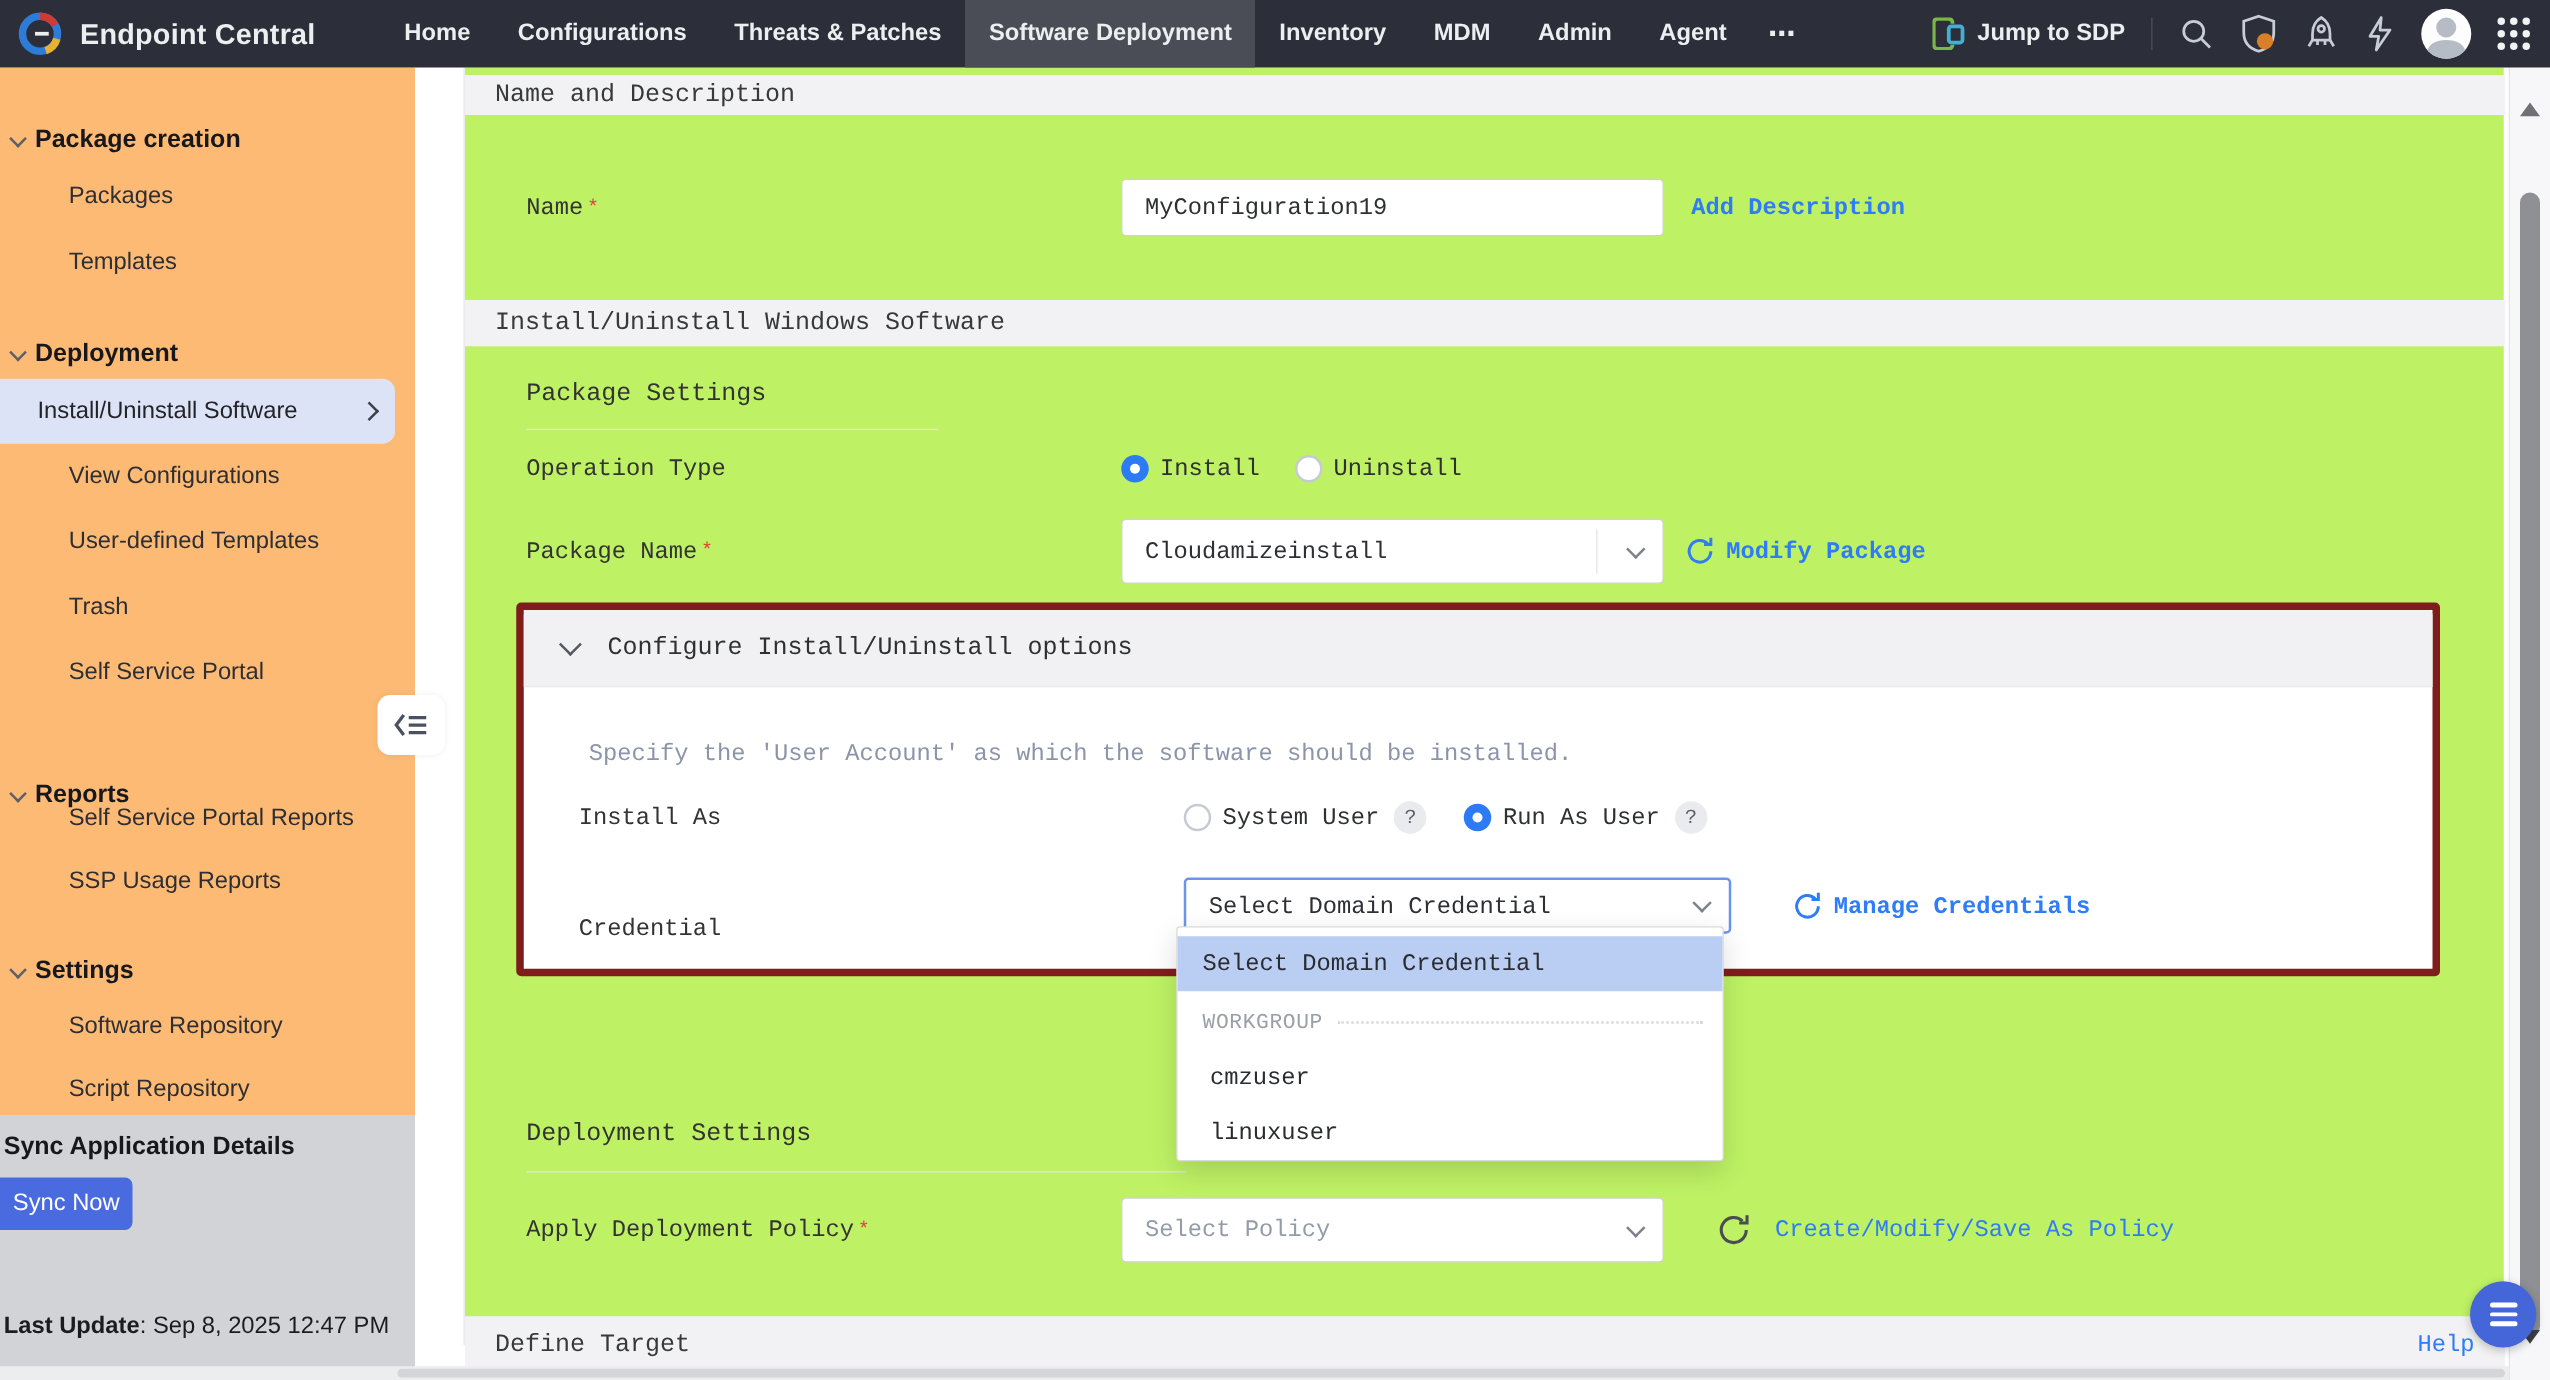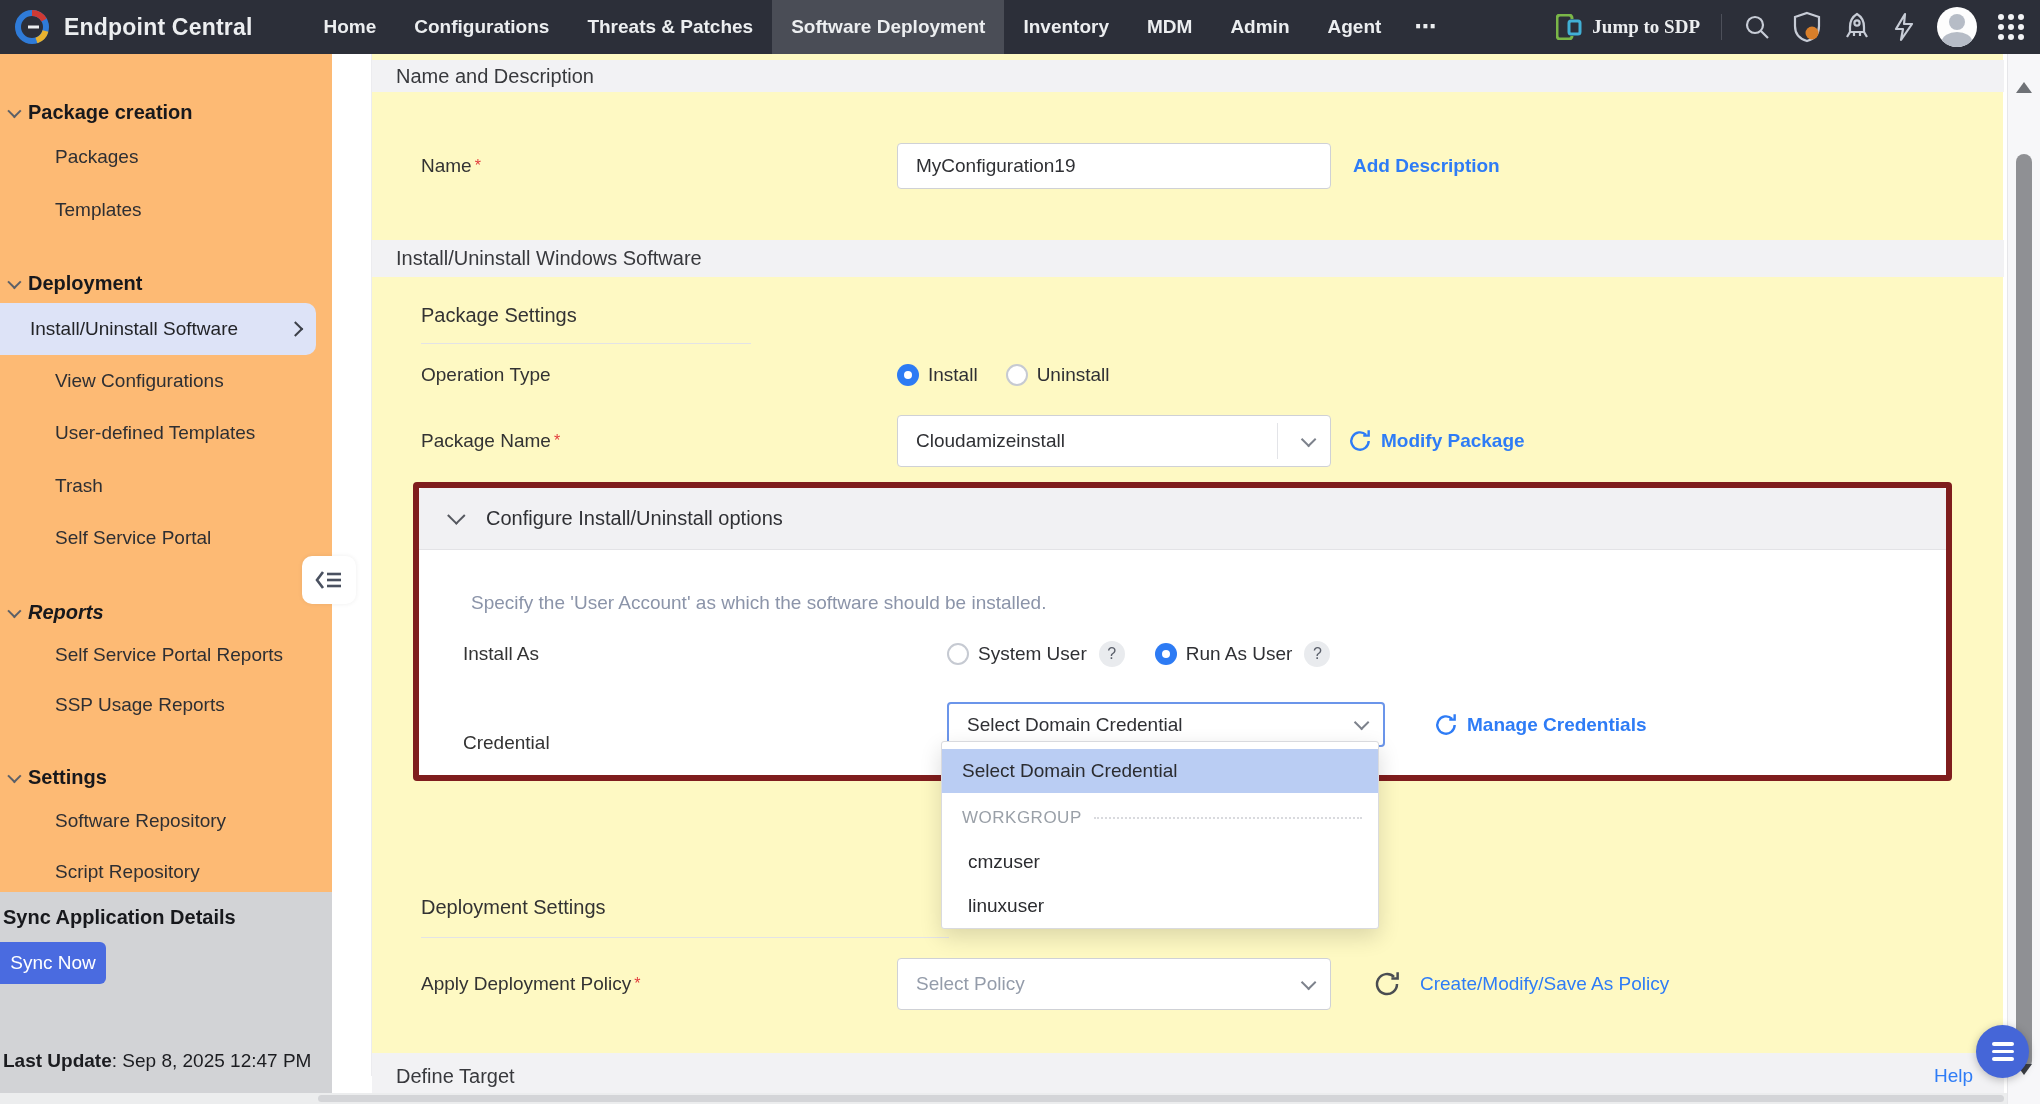--- a/index.html
+++ b/index.html
@@ -7,21 +7,21 @@
   #screen { position:relative; width:2040px; height:1104px; background:#ffffff; overflow:hidden; }
 
   
   .nav { position:absolute; left:0; top:0; width:2040px; height:54px; background:#2c2f39; display:flex; align-items:center; color:#eceef0; z-index:50; }
   .brand { display:flex; align-items:center; gap:14px; padding-left:14px; }
   .brand-name { font-size:23px; font-weight:700; letter-spacing:.2px; white-space:nowrap; }
   .nav-items { display:flex; height:54px; margin-left:52px; }
   .nav-item { display:flex; align-items:center; padding:0 19px; font-size:19px; font-weight:600; white-space:nowrap; cursor:pointer; }
   .nav-item.active { background:#4a4d56; }
   .nav-item.more { font-size:22px; letter-spacing:2px; padding:0 14px; }
-  .nav-right { margin-left:auto; display:flex; align-items:center; gap:21px; padding-right:16px;font-family:Liberation Serif, serif; }
+  .nav-right { margin-left:auto; display:flex; align-items:center; gap:21px; padding-right:16px; }
   .jump { display:flex; align-items:center; gap:10px; font-size:19px; font-weight:600; white-space:nowrap; cursor:pointer; }
   .navdivider { width:1px; height:26px; background:#4d505a; }
   .icon-btn { display:flex; align-items:center; justify-content:center; cursor:pointer; position:relative; }
   .avatar { width:40px; height:40px; border-radius:50%; background:#fdfdfd; position:relative; overflow:hidden; }
   .avatar .head { position:absolute; left:12px; top:7px; width:16px; height:16px; border-radius:50%; background:#b6bcc6; }
   .avatar .torso { position:absolute; left:5px; top:25px; width:30px; height:18px; border-radius:50% 50% 0 0; background:#b6bcc6; }
   .grid-icon { display:grid; grid-template-columns:repeat(3,6px); grid-auto-rows:6px; gap:4px; }
   .grid-icon i { width:6px; height:6px; border-radius:50%; background:#f2f3f5; }
 
   
@@ -34,21 +34,21 @@
   .sel-row .lbl { position:absolute; left:30px; top:50%; transform:translateY(-50%); font-size:19px; color:#232428; }
   .sel-row .rchev { position:absolute; left:290px; top:50%; transform:translateY(-50%) rotate(-45deg); width:11px; height:11px; border-right:2.4px solid #3c4049; border-bottom:2.4px solid #3c4049; }
   .collapse-tab { position:absolute; left:302px; top:556px; width:54px; height:48px; background:#ffffff; border-radius:10px; display:flex; align-items:center; justify-content:center; z-index:8; box-shadow:0 0 5px rgba(0,0,0,.07); cursor:pointer; }
   .sync-panel { position:absolute; left:0; top:838px; width:332px; height:202px; background:#d2d3d6; }
   .sync-title { position:absolute; left:3px; top:14px; font-size:20px; font-weight:700; color:#17181c; white-space:nowrap; }
   .sync-btn { position:absolute; left:0; top:50px; width:106px; height:42px; background:#4a6be0; color:#fff; font-size:19px; border:none; border-radius:0 6px 6px 0; cursor:pointer; font-family:inherit; }
   .sync-update { position:absolute; left:3px; top:158px; font-size:19px; color:#1b1c20; white-space:nowrap; }
   .sync-update b { font-weight:700; }
 
   
-  .main { position:absolute; left:371px; top:54px; width:1632px; height:1022px; background:#fef9c3; border-left:1px solid #ececef; z-index:4; }
+  .main { position:absolute; left:371px; top:54px; width:1632px; height:1022px; background:#bef264; border-left:1px solid #ececef; z-index:4;font-family:Liberation Mono, monospace; }
   .bar { position:absolute; left:0; width:1632px; background:#f2f2f4; display:flex; align-items:center; padding-left:24px; font-size:20px; color:#38393d; }
   .flabel { font-size:19px; color:#333; white-space:nowrap; }
   .req { color:#e23c3c; margin-left:3px; }
   .row { position:absolute; display:flex; align-items:center; }
   .textbox { border:1px solid #cfd1d6; border-radius:4px; background:#fff; font-size:19px; color:#2f3034; padding:0 18px; font-family:inherit; }
   .selectbox { position:absolute; border:1px solid #cfd1d6; border-radius:4px; background:#fff; display:flex; align-items:center; padding:0 18px; font-size:19px; color:#2f3034; cursor:pointer; }
   .selectbox .val { flex:1; white-space:nowrap; overflow:hidden; }
   .chev { width:11px; height:11px; border-right:2px solid #7d828c; border-bottom:2px solid #7d828c; transform:rotate(45deg) translateY(-3px); flex:none; }
   .sel-div { position:absolute; right:52px; top:7px; bottom:7px; width:1px; background:#e3e4e8; }
   .placeholder { color:#949caa; }
@@ -186,21 +186,21 @@
     </div>
     <div class="sel-row">
       <span class="lbl">Install/Uninstall Software</span>
       <span class="rchev"></span>
     </div>
     <div class="snav s-item" style="top:327px;">View Configurations</div>
     <div class="snav s-item" style="top:379px;">User-defined Templates</div>
     <div class="snav s-item" style="top:432px;">Trash</div>
     <div class="snav s-item" style="top:484px;">Self Service Portal</div>
 
-    <div class="snav s-section" style="top:558px;font-style:italic;">
+    <div class="snav s-section" style="top:582px;">
       <span class="s-chev"></span>
       <span>Reports</span>
     </div>
     <div class="snav s-item" style="top:601px;">Self Service Portal Reports</div>
     <div class="snav s-item" style="top:651px;">SSP Usage Reports</div>
 
     <div class="snav s-section" style="top:723px;">
       <span class="s-chev"></span>
       <span>Settings</span>
     </div>

